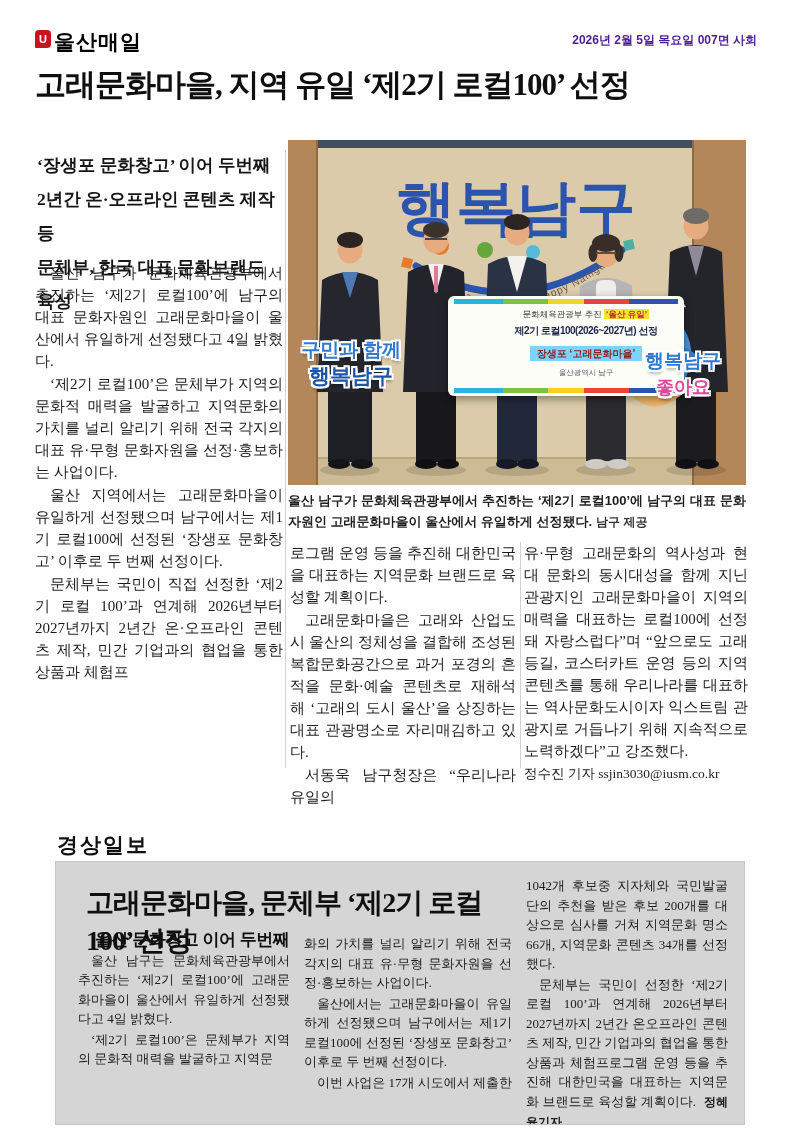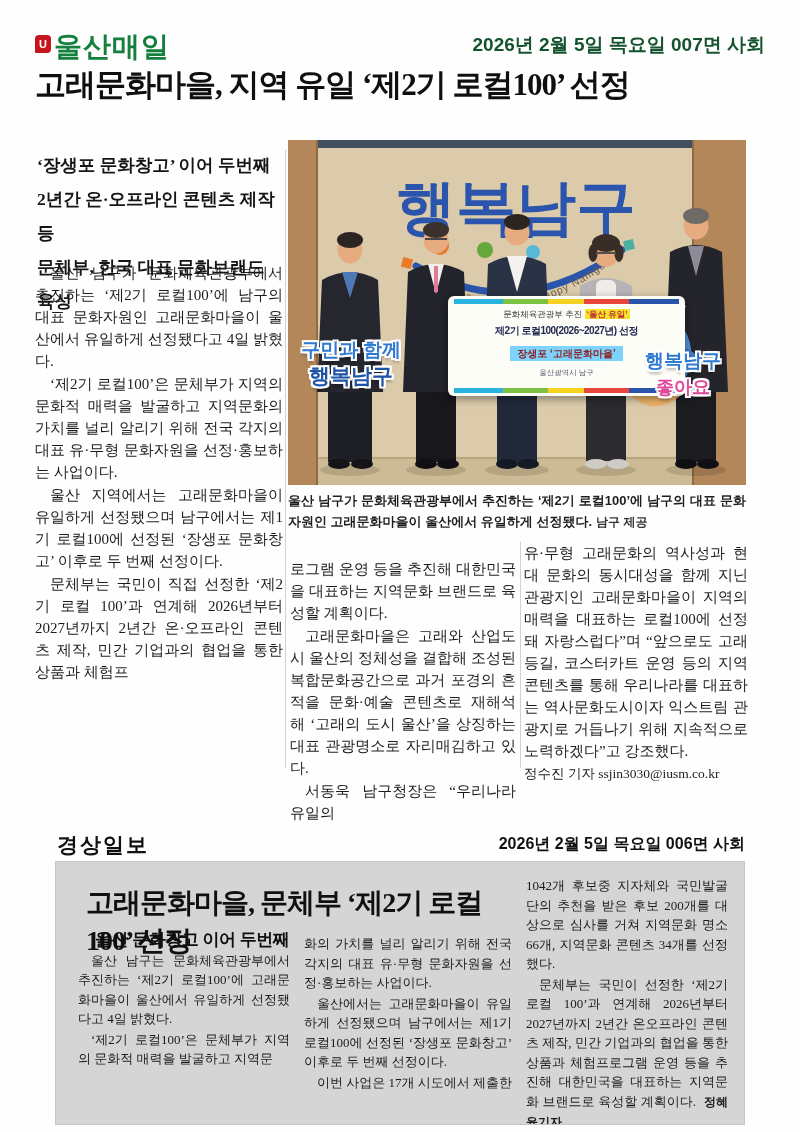--- a/index.html
+++ b/index.html
@@ -6,40 +6,40 @@
   .page{position:relative;width:800px;height:1132px;background:#fefefe;margin:0 auto;overflow:hidden;
         font-family:"Liberation Serif","DejaVu Serif",serif;color:#1b1b1b;}
   .sans{font-family:"Liberation Sans","DejaVu Sans",sans-serif;}
 
   
   .a1-header{position:absolute;left:35px;right:35px;top:28px;height:32px;}
   .a1-masthead{position:absolute;left:0;top:0;display:flex;align-items:center;gap:3px;}
   .a1-mast-icon{display:inline-flex;align-items:center;justify-content:center;width:16px;height:18px;
         background:#c4161c;color:#fff;font-weight:900;font-size:11px;border-radius:4px 4px 4px 1px;
         font-family:"Liberation Sans",sans-serif;margin-top:-6px;}
-  .a1-mast-name{font-weight:900;font-size:28px;letter-spacing:1px;color:#15803d;}
-  .a1-date{position:absolute;right:0;top:4px;font-weight:700;font-size:19px;color:#14532d;}
+  .a1-mast-name{font-weight:900;font-size:21px;letter-spacing:1px;color:#000000;}
+  .a1-date{position:absolute;right:8px;top:4px;font-weight:700;font-size:12px;color:#4c1d95;}
   .a1-headline{position:absolute;left:35px;top:64px;width:730px;font-size:31px;font-weight:800;
         letter-spacing:-1px;color:#0f0f0f;}
   .a1-subheads{position:absolute;left:37px;top:148px;width:246px;font-size:17.5px;font-weight:700;
         line-height:34px;color:#151515;}
   .colrule{position:absolute;width:1px;background:#d2d2d2;}
   .col{position:absolute;text-align:justify;font-size:15px;line-height:22px;color:#1c1c1c;}
   .col p{margin:0;text-indent:1em;}
   .col p.cont{text-indent:0;}
   .a1-col1{left:35px;top:262px;width:248px;}
-  .a1-col2{left:290px;top:542px;width:226px;margin-top:16px;}
+  .a1-col2{left:290px;top:542px;width:226px;}
   .a1-col3{left:524px;top:542px;width:224px;}
   .a1-byline{margin-top:4px;font-size:13.5px;color:#222;text-indent:0 !important;}
 
   
   .photo{position:absolute;left:288px;top:140px;width:458px;height:345px;background:#dbcbab;overflow:hidden;}
   .photo svg{position:absolute;left:0;top:0;}
-  .board{position:absolute;left:160px;top:156px;width:237px;height:100px;background:#fdfdf8;border-radius:6px;
-        box-shadow:0 3px 8px rgba(0,0,0,.4);text-align:center;font-family:"Liberation Sans",sans-serif;}
+  .board{position:absolute;left:160px;top:156px;width:196px;height:100px;background:#fdfdf8;border-radius:6px;
+        box-shadow:0 3px 8px rgba(0,0,0,.4);text-align:center;font-family:"Liberation Sans",sans-serif;padding-left:40px;}
   .board::before,.board::after{content:"";position:absolute;left:6px;right:6px;height:5px;
         background:linear-gradient(90deg,#2bb3e0 0 22%,#7dc243 22% 42%,#f5d320 42% 58%,#e8453c 58% 78%,#2b54ad 78% 100%);}
   .board::before{top:3px;} .board::after{bottom:3px;}
   .board-l1{margin-top:13px;font-size:8.5px;color:#333;white-space:nowrap;}
   .board-l1 .hl{background:#f7e32a;color:#b33;font-weight:700;padding:0 2px;}
   .board-l2{margin-top:3px;font-size:10px;font-weight:800;letter-spacing:-0.5px;color:#20294d;white-space:nowrap;}
   .board-l3{margin-top:5px;white-space:nowrap;}
   .board-l3 span{background:#7dd3fc;color:#8f1d1d;font-weight:800;font-size:10px;padding:2px 7px;}
   .board-ft{margin-top:7px;font-size:7.5px;color:#556;}
   .sign{position:absolute;text-align:center;font-family:"Liberation Sans",sans-serif;font-weight:900;
@@ -236,21 +236,20 @@
     <p>서동욱 남구청장은 “우리나라 유일의</p>
   </div>
 
   <div class="col a1-col3">
     <p class="cont">유·무형 고래문화의 역사성과 현대 문화의 동시대성을 함께 지닌 관광지인 고래문화마을이 지역의 매력을 대표하는 로컬100에 선정돼 자랑스럽다”며 “앞으로도 고래등길, 코스터카트 운영 등의 지역 콘텐츠를 통해 우리나라를 대표하는 역사문화도시이자 익스트림 관광지로 거듭나기 위해 지속적으로 노력하겠다”고 강조했다.</p>
     <p class="a1-byline">정수진 기자 ssjin3030@iusm.co.kr</p>
   </div>
 
   <div class="a2-header">
     <div class="a2-masthead">경상일보</div>
-    <div class="a2-date">2026년 2월 5일 목요일 006면 사회</div>
   </div>
 
   <div class="a2-box">
     <div class="a2-headline">고래문화마을, 문체부 ‘제2기 로컬100’ 선정</div>
 
     <div class="a2-col a2-col1">
       <p class="a2-subhead">울산 문화창고 이어 두번째</p>
       <p>울산 남구는 문화체육관광부에서 추진하는 ‘제2기 로컬100’에 고래문화마을이 울산에서 유일하게 선정됐다고 4일 밝혔다.</p>
       <p>‘제2기 로컬100’은 문체부가 지역의 문화적 매력을 발굴하고 지역문</p>
     </div>

